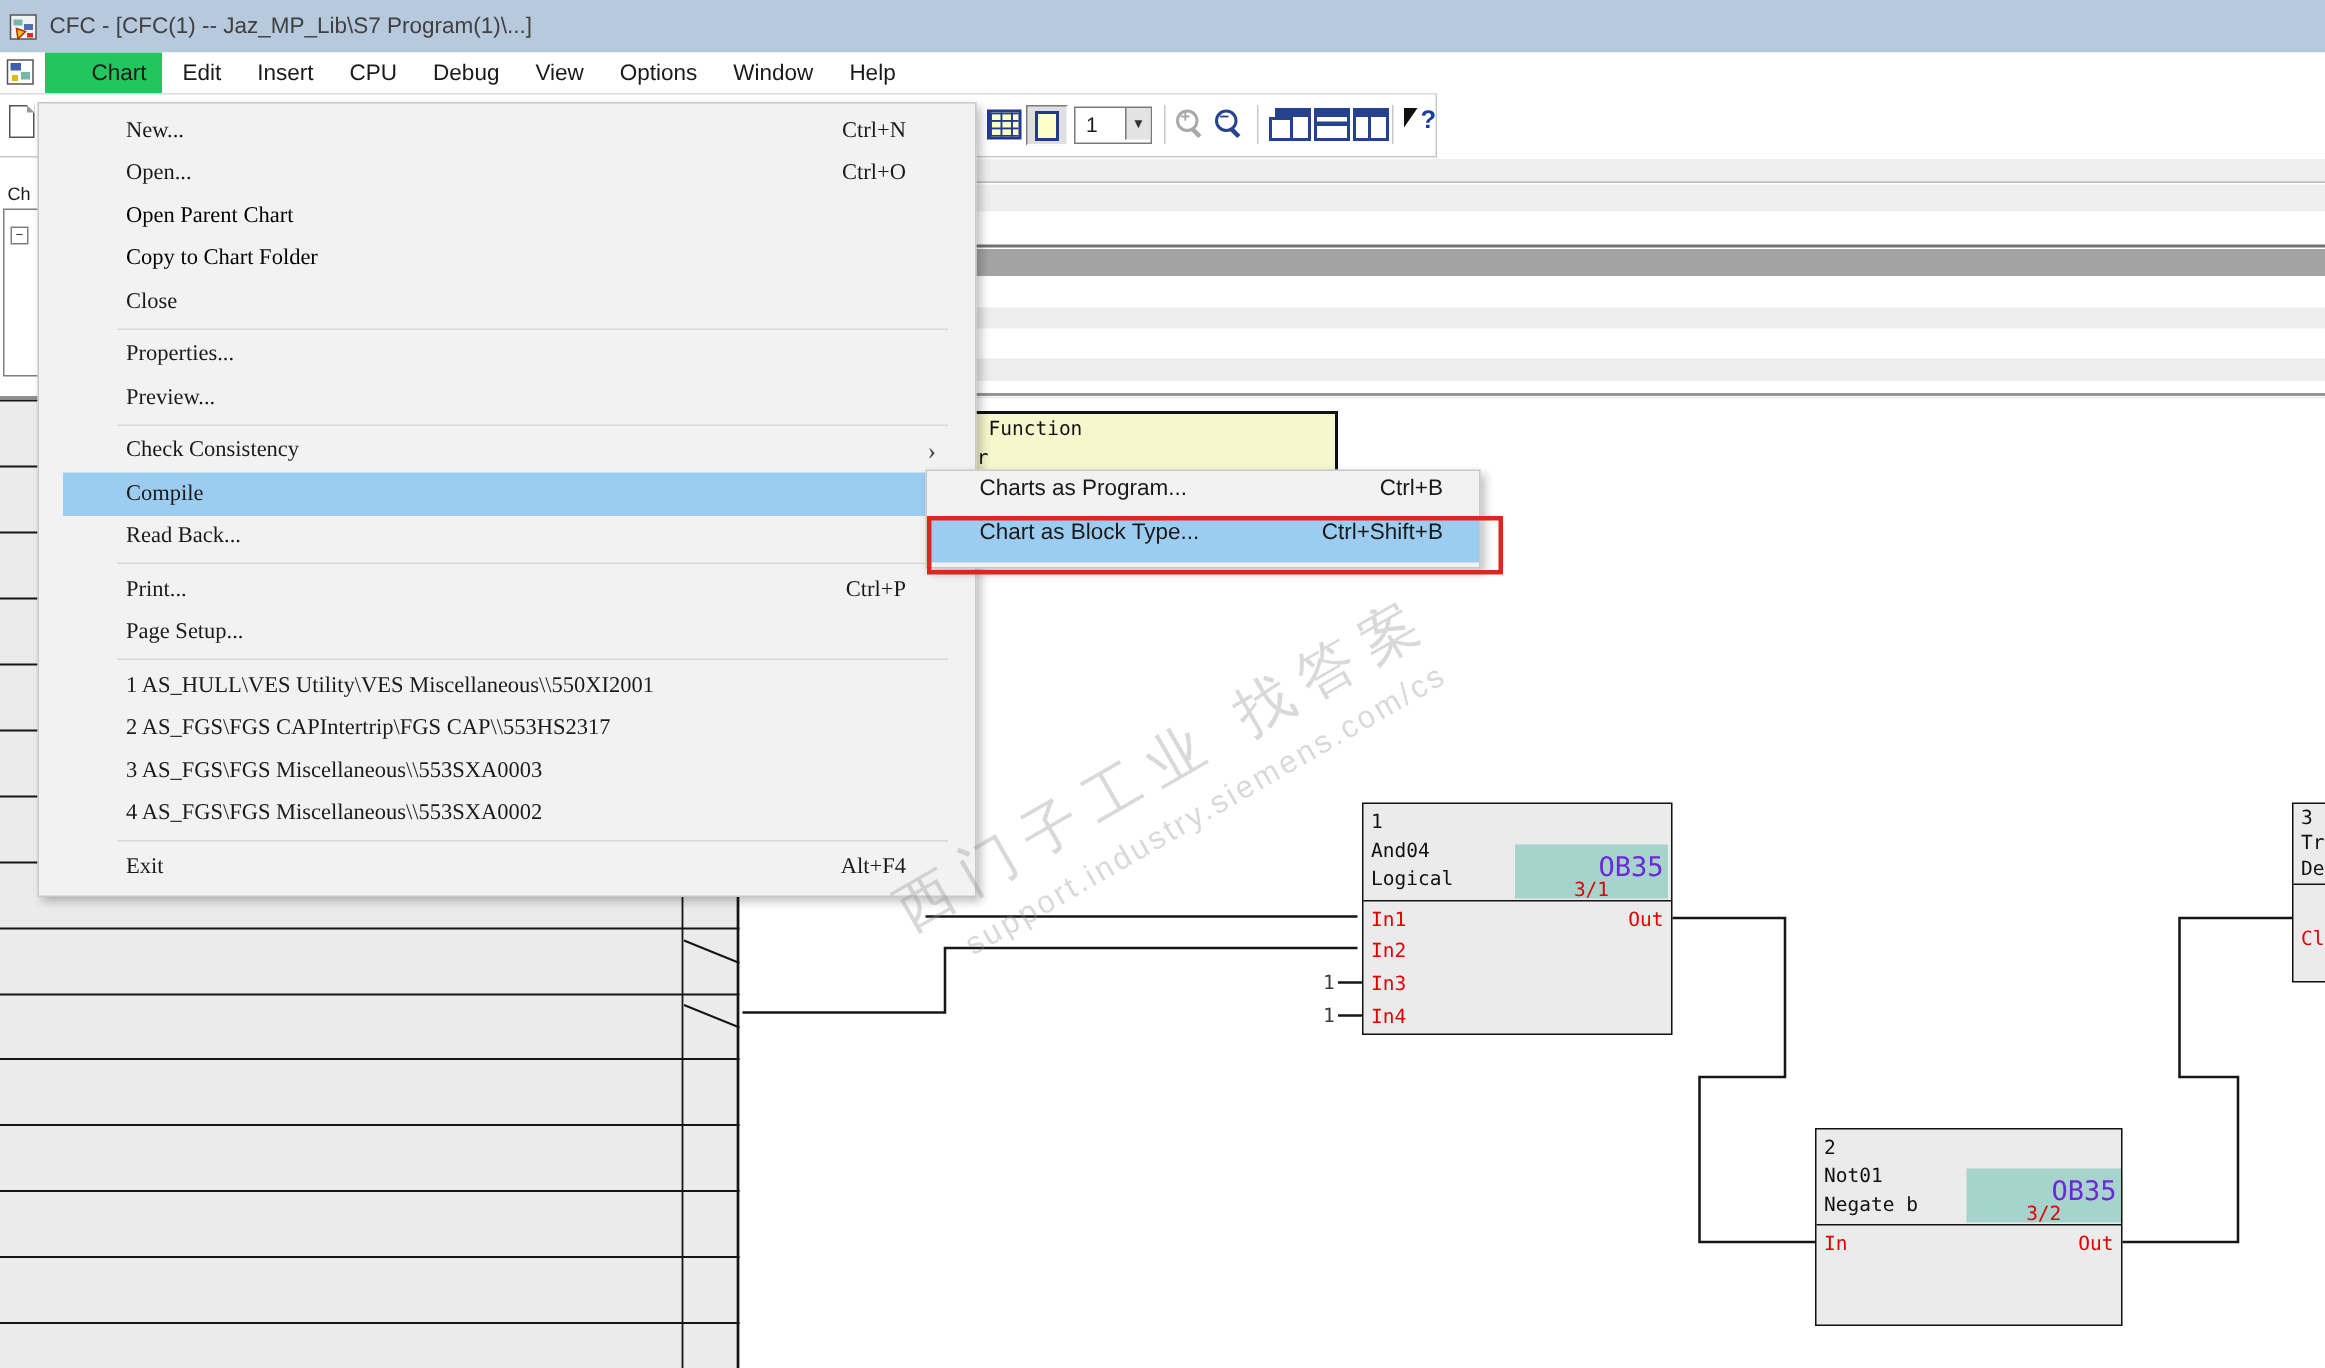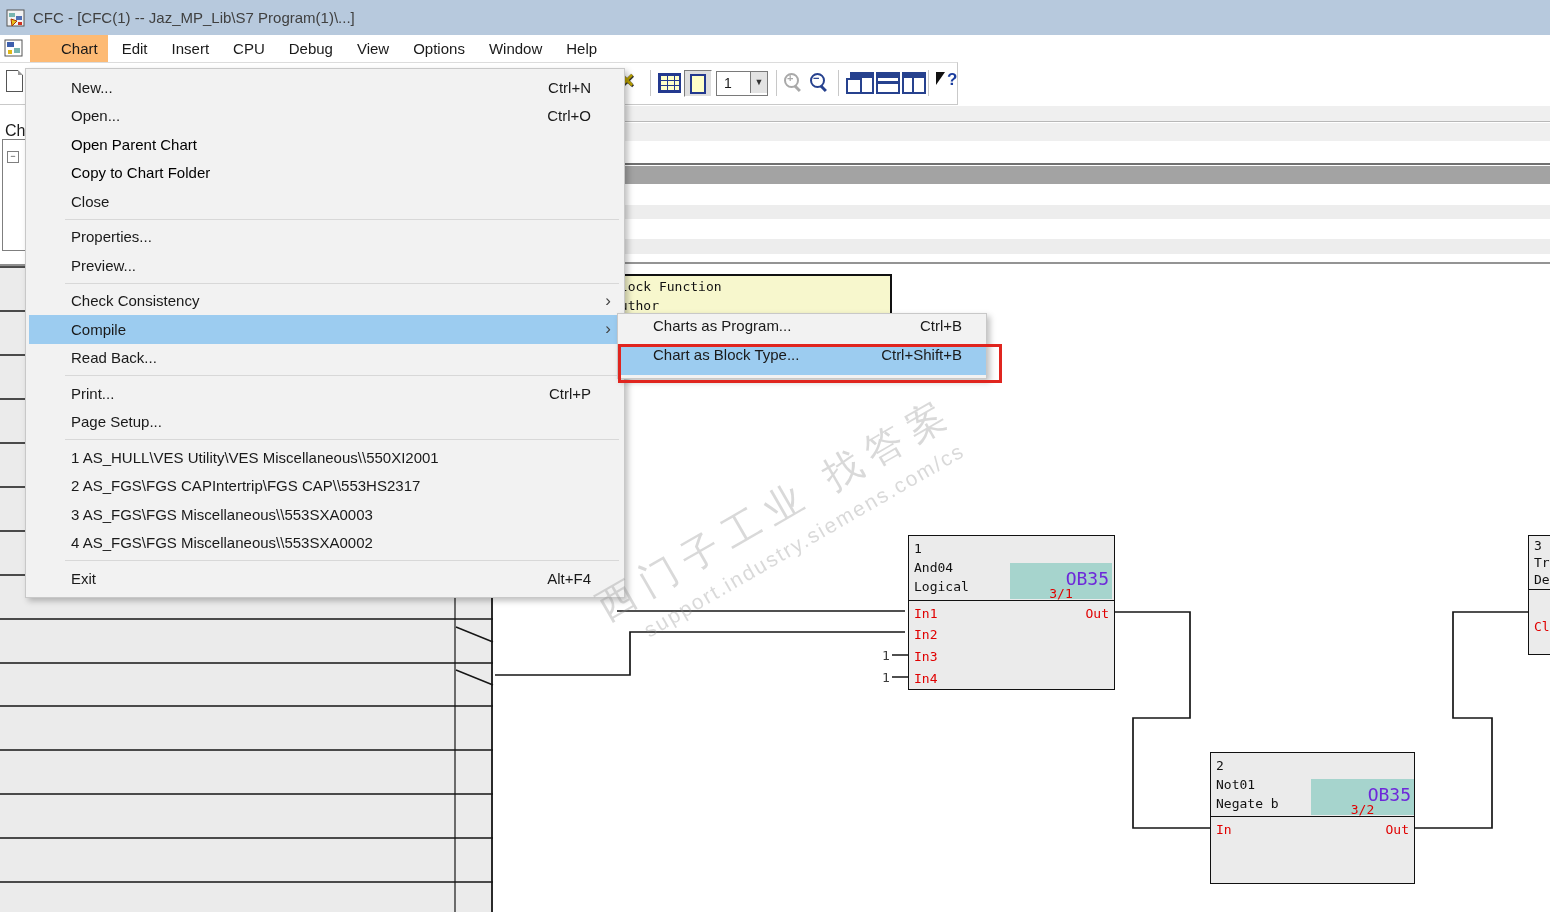--- a/index.html
+++ b/index.html
@@ -8,21 +8,21 @@
   
   .titlebar{position:absolute;left:0;top:0;width:1550px;height:35px;background:#b7c9dd;
             display:flex;align-items:center;}
   .titlebar .ttxt{font-size:15px;margin-left:6px;color:#404040;}
   .appico{width:22px;height:22px;margin-left:5px;position:relative;}
   
   .menubar{position:absolute;left:0;top:35px;width:1550px;height:27px;background:#ffffff;
            display:flex;align-items:stretch;font-size:15px;}
   .mb-ico{width:20px;height:20px;margin:3px 2px 0 4px;}
   .mb-item{display:flex;align-items:center;padding:0 10px;margin-left:4px;}
-  .mb-item.active{background:#fdba74;padding-left:31px;}
+  .mb-item.active{background:#22c55e;padding-left:31px;}
   
   .toolbar{position:absolute;left:0;top:62px;width:957px;height:41px;background:#fff;
            border-top:1px solid #dcdcdc;border-bottom:1px solid #c9c9c9;border-right:1px solid #c9c9c9;}
   .tsep{position:absolute;top:70px;width:1px;height:26px;background:#c8c8c8;}
   .newdoc{position:absolute;left:6px;top:70px;width:15px;height:20px;background:#fff;border:1.5px solid #555;}
   .newdoc::after{content:"";position:absolute;right:-1px;top:-1px;width:0;height:0;
                  border-left:5px solid #9a9a9a;border-top:5px solid #fff;}
   .xico{position:absolute;left:619px;top:69px;font-size:19px;font-weight:bold;color:#b89f00;
         text-shadow:0 0 1px #333,1px 1px 0 #333;}
   .gridico{position:absolute;left:658px;top:73px;width:19px;height:16px;border:2px solid #23398f;background:#ffffc8;
@@ -44,21 +44,21 @@
   .mag.gray .sign{color:#a9a9a9;}
   .winico{position:absolute;top:72px;width:20px;height:18px;border:2px solid #26418e;background:#fff;}
   .winico::before{content:"";position:absolute;left:0;top:0;right:0;height:4px;background:#26418e;}
   .winico.casc::after{content:"";position:absolute;left:-6px;top:4px;width:12px;height:12px;border:2px solid #26418e;background:#fff;}
   .winico.tileh::after{content:"";position:absolute;left:0;right:0;top:7px;height:3px;background:#26418e;}
   .winico.tilev::after{content:"";position:absolute;left:8px;top:0;bottom:0;width:2px;background:#26418e;}
   .helpico{position:absolute;left:936px;top:70px;width:26px;height:22px;}
   .helpico .cur{position:absolute;left:0;top:2px;width:0;height:0;border-top:13px solid #111;border-right:9px solid transparent;}
   .helpico .qm{position:absolute;left:11px;top:0px;font-size:17px;font-weight:bold;color:#1b3d9e;}
   
-  .chtab{position:absolute;left:5px;top:122px;font-size:16px;z-index:1;}
+  .chtab{position:absolute;left:5px;top:122px;font-size:12px;z-index:1;}
   .treepanel{position:absolute;left:2px;top:139px;width:24px;height:110px;background:#fff;
              border:1px solid #7f7f7f;z-index:1;}
   .treebox{position:absolute;left:4px;top:11px;width:10px;height:10px;border:1px solid #7f7f7f;
            font-size:9px;line-height:9px;text-align:center;color:#333;background:#fff;}
   .splitline{position:absolute;left:0px;top:264px;width:27px;height:2px;background:#8f8f8f;
              border-bottom:1px solid #fff;z-index:1;}
   
   .band{position:absolute;left:610px;right:0;z-index:0;}
   
   .iotable{position:absolute;left:0;top:267px;width:493px;height:645px;background:#ebebeb;z-index:1;}
@@ -81,21 +81,21 @@
              font-family:"DejaVu Sans Mono","Liberation Mono",monospace;font-size:13px;color:#e00000;}
   .pin{position:absolute;font-family:"DejaVu Sans Mono","Liberation Mono",monospace;
        font-size:13px;color:#e00000;white-space:pre;}
   .const1{position:absolute;font-family:"DejaVu Sans Mono","Liberation Mono",monospace;
           font-size:13px;color:#3c3c3c;z-index:4;}
   .tfrag{position:absolute;left:616px;top:145px;font-size:14px;font-weight:bold;z-index:1;
          font-family:"DejaVu Sans Mono","Liberation Mono",monospace;}
   
   .menu{position:absolute;left:25px;top:68px;width:592px;background:#f2f2f2;
         border:1px solid #c8c8c8;box-shadow:3px 3px 6px rgba(0,0,0,.25);z-index:20;
-        padding:4px 3px;font-size:15px;}
+        padding:4px 16px;font-size:15px;font-family:Liberation Serif, serif;}
   .mi{height:28.5px;display:flex;align-items:center;padding:0 30px 0 42px;position:relative;}
   .mi .acc{margin-left:auto;}
   .mi.disabled{color:#000000;}
   .mi.hl{background:#9cccf0;}
   .mi .arr{position:absolute;right:10px;font-size:17px;color:#444;}
   .msep{height:7px;display:flex;align-items:center;}
   .msep::after{content:"";flex:1;height:1px;background:#d8d8d8;margin:0 2px 0 36px;}
   
   .submenu{position:absolute;left:617px;top:313px;width:368px;background:#f2f2f2;
            border:1px solid #c8c8c8;box-shadow:3px 3px 6px rgba(0,0,0,.25);z-index:30;

